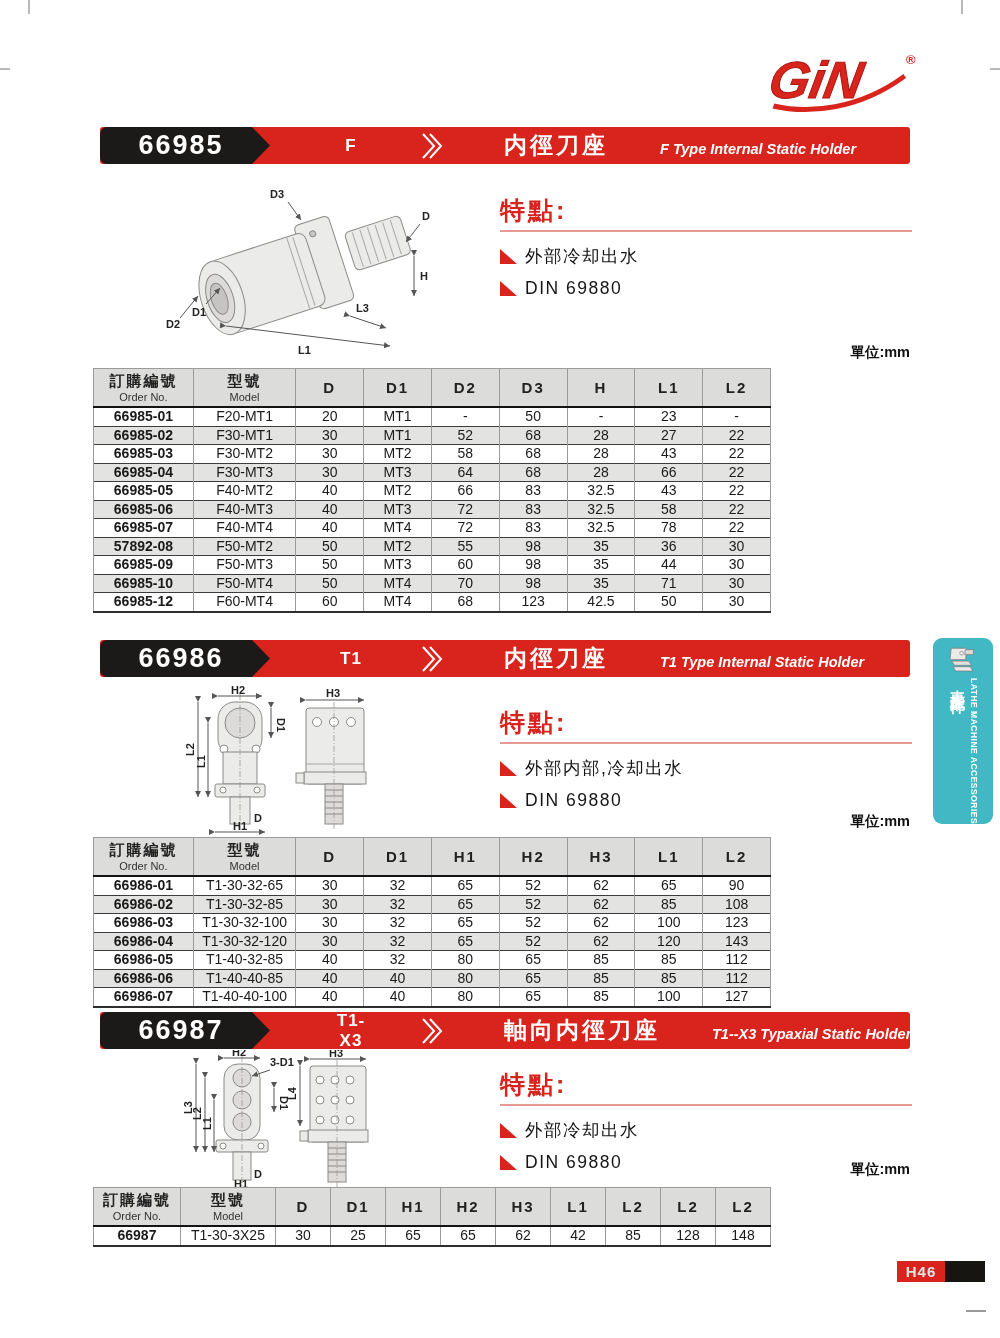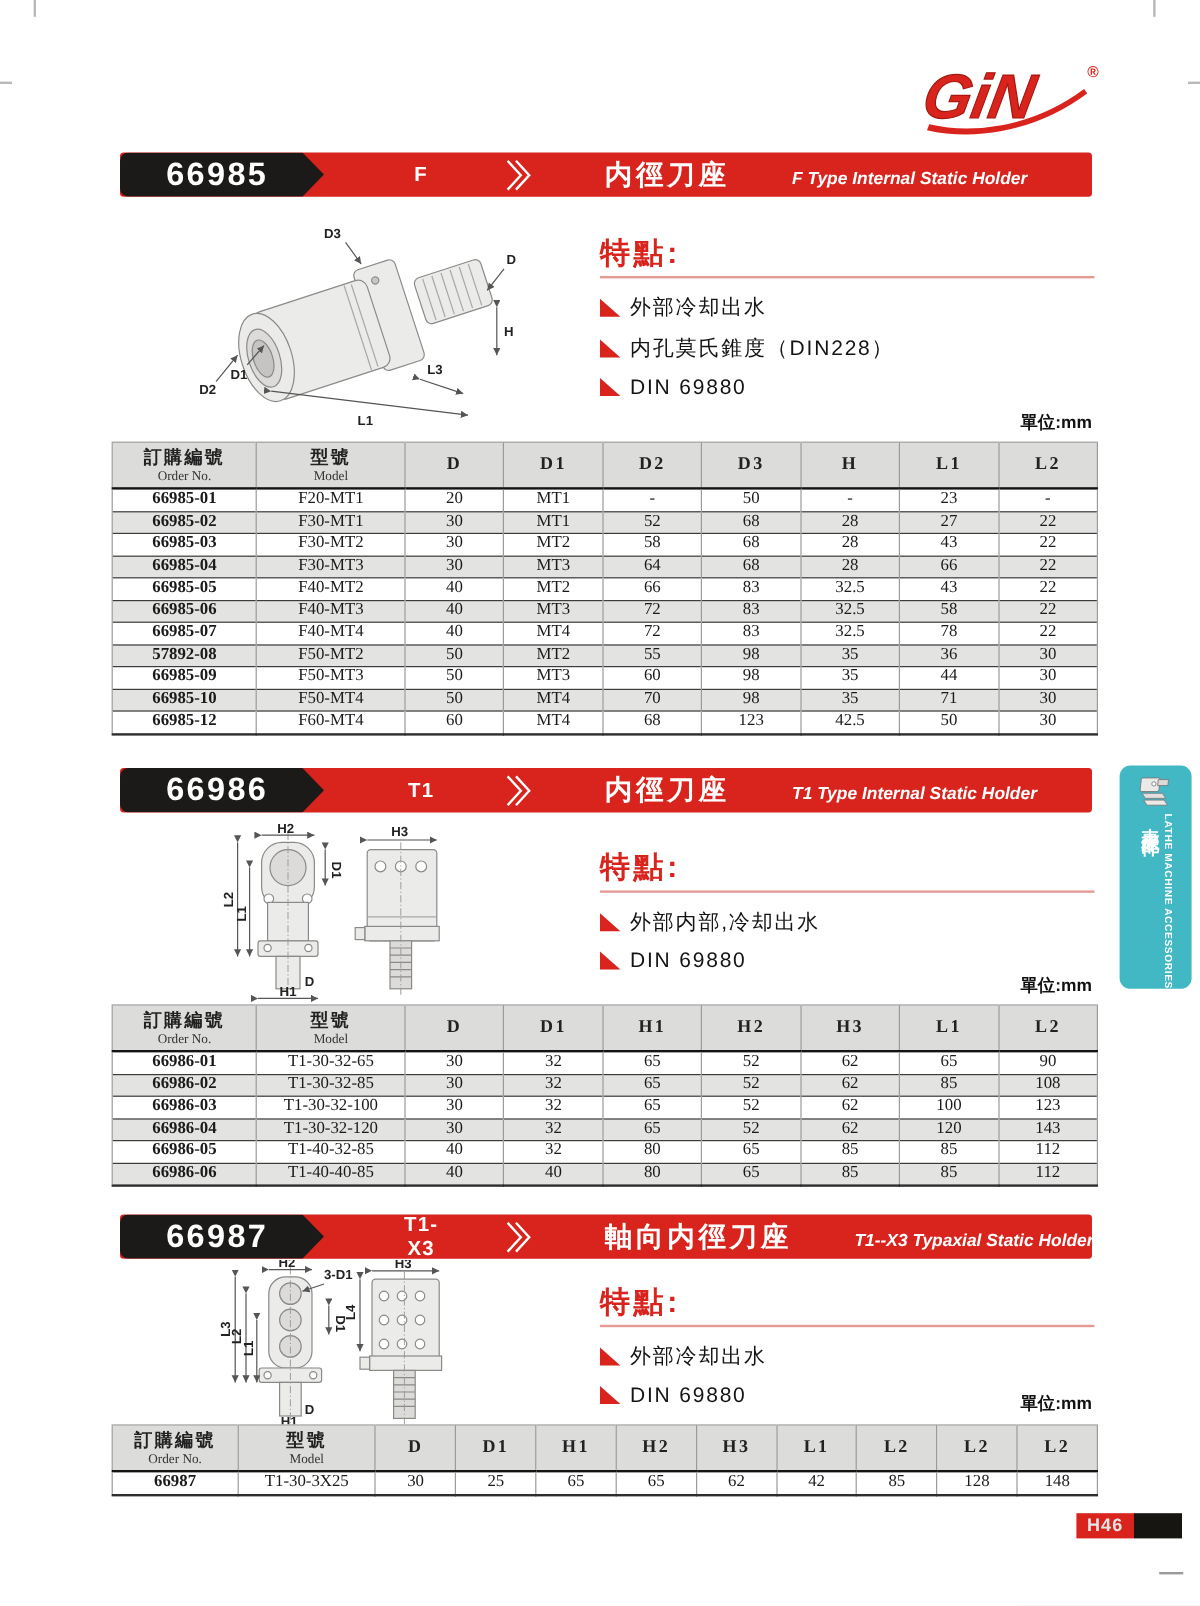--- a/index.html
+++ b/index.html
@@ -31,22 +31,22 @@
   .features-rule{border:none;border-bottom:2px solid #e79a94;margin:3px 0 0 0;}
   .features ul{list-style:none;margin:12px 0 0 0;padding:0;}
   .features li{display:flex;align-items:center;margin:0 0 10px 0;font-size:17.5px;color:#141414;letter-spacing:1.5px;}
   .tri{width:0;height:0;border-bottom:15px solid #d8241d;border-right:17px solid transparent;
        margin-right:8px;flex:0 0 auto;}
 
   
   .unit{position:absolute;right:90px;font-size:14.5px;color:#111;font-weight:bold;}
 
   
-  .tbl{position:absolute;left:93px;width:822px;table-layout:fixed;border-collapse:collapse;
-       background:#fff;border:1px solid #9b9b9b;border-bottom:2px solid #2e2e2e;font-family:Liberation Serif, serif;}
+  .tbl{position:absolute;left:93px;width:678px;table-layout:fixed;border-collapse:collapse;
+       background:#fff;border:1px solid #9b9b9b;border-bottom:2px solid #2e2e2e;}
   .tbl th,.tbl td{border-left:1px solid #9b9b9b;border-right:1px solid #9b9b9b;text-align:center;vertical-align:middle;}
   .tbl thead th{background:#dcdcdb;border-bottom:2px solid #141414;padding:3px 1px;}
   .tbl td{border-top:1px solid #3c3c3c;font-size:14px;color:#1a1a1a;padding:1px 2px;height:15.5px;line-height:1.05;}
   .tbl td:first-child{font-weight:bold;margin-top:44px;}
   .tbl tbody tr:nth-child(even){background:#e3e3e1;}
   .th-cn{font-size:15px;font-weight:bold;color:#222;letter-spacing:2px;}
   .th-en{font-size:11px;font-weight:normal;color:#333;letter-spacing:0;}
   .t9 th:nth-child(1){width:14.3%}
   .t9 th:nth-child(2){width:14.7%}
   .t11 th:nth-child(1){width:12.4%}
@@ -147,24 +147,20 @@
     </svg>
   </div>
 
   <div class="features" style="top:194px;">
     <div class="features-heading">特點:</div>
     <hr class="features-rule">
     <ul>
       <li>
           <span class="tri"></span>
           <span>外部冷却出水</span>
-        </li>
-      <li>
-          <span class="tri"></span>
-          <span>内孔莫氏錐度（DIN228）</span>
         </li>
       <li>
           <span class="tri"></span>
           <span>DIN 69880</span>
         </li>
     </ul>
   </div>
 
   <div class="unit" style="top:343px;">單位:mm</div>
 
@@ -495,20 +491,31 @@
         <tr>
           <td>66986-06</td>
           <td>T1-40-40-85</td>
           <td>40</td>
           <td>40</td>
           <td>80</td>
           <td>65</td>
           <td>85</td>
           <td>85</td>
           <td>112</td>
+        </tr>
+        <tr>
+          <td>66986-07</td>
+          <td>T1-40-40-100</td>
+          <td>40</td>
+          <td>40</td>
+          <td>80</td>
+          <td>65</td>
+          <td>85</td>
+          <td>100</td>
+          <td>127</td>
         </tr>
       </tbody>
     </table>
 
   <div class="sec-header" style="top:1012px;">
     <div class="sec-num">66987</div>
     <div class="sec-badge">T1-X3</div>
     <svg class="sec-chevron" width="26" height="28" viewBox="0 0 26 28">
       <path d="M3 2 L14 14 L3 26" stroke="#fff" stroke-width="2" fill="none"></path>
       <path d="M10 2 L21 14 L10 26" stroke="#fff" stroke-width="2" fill="none"></path>

